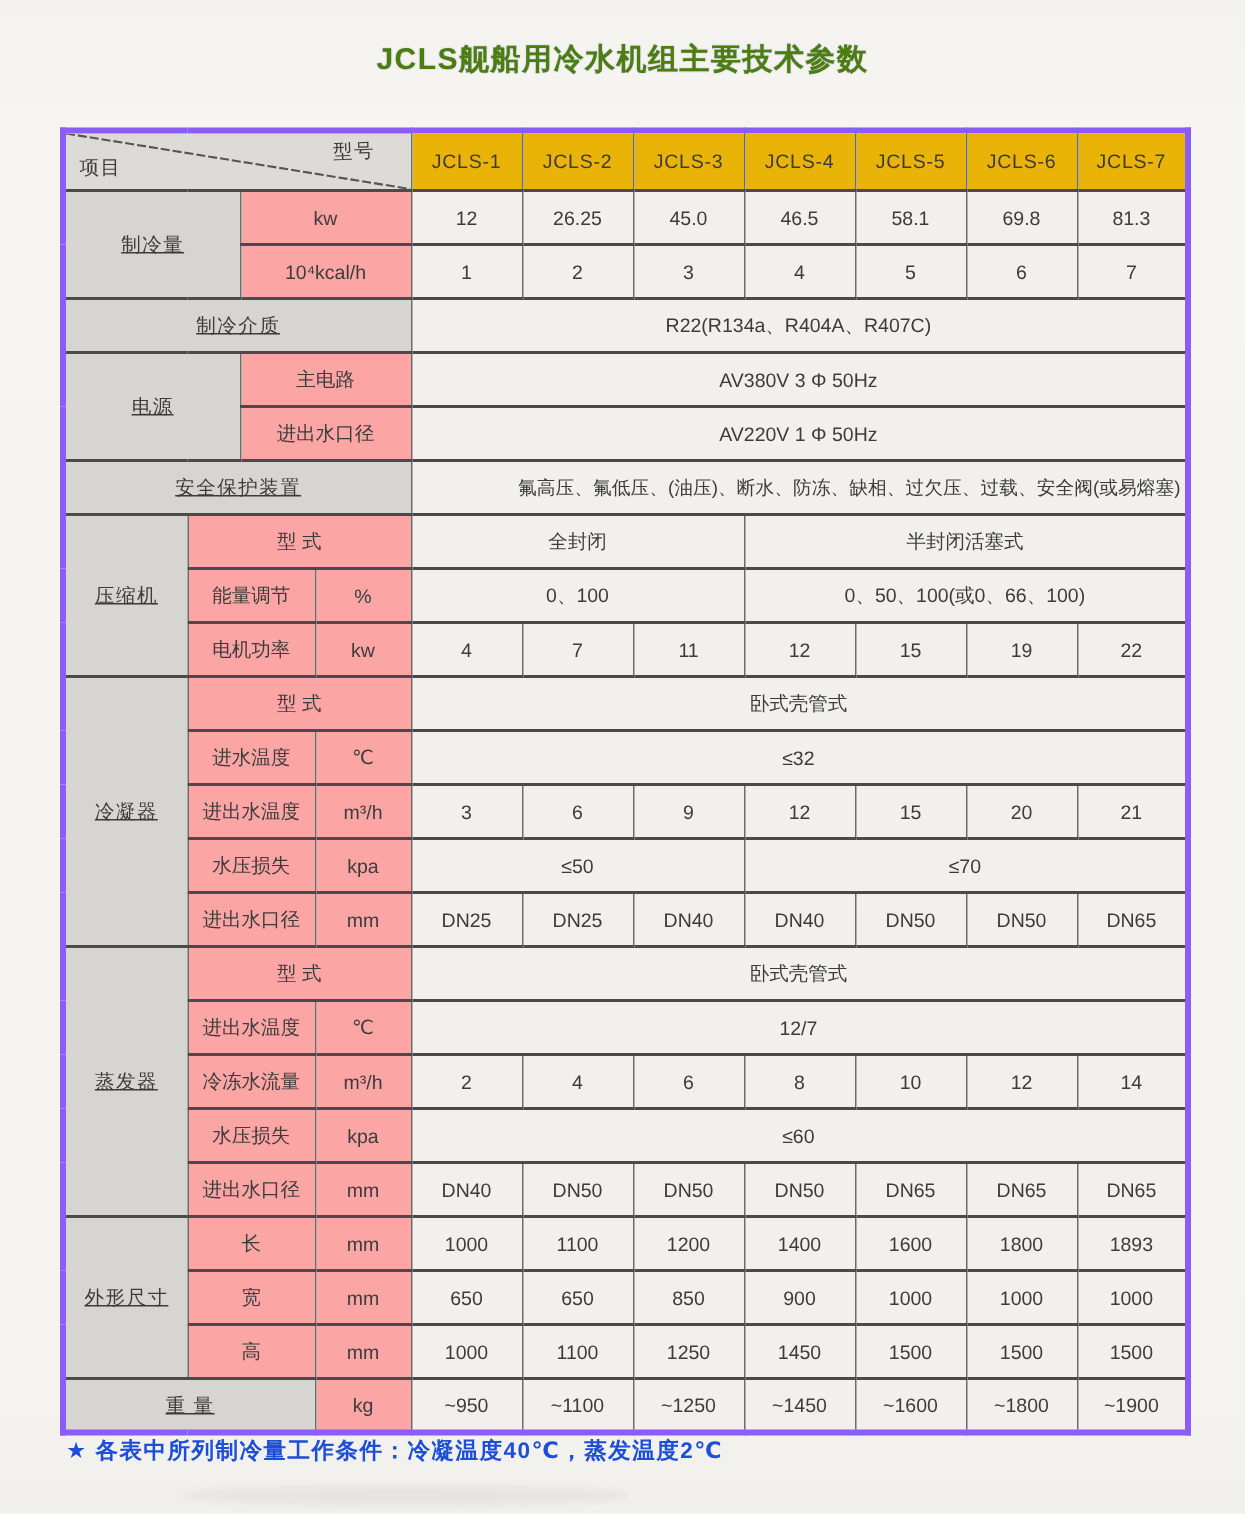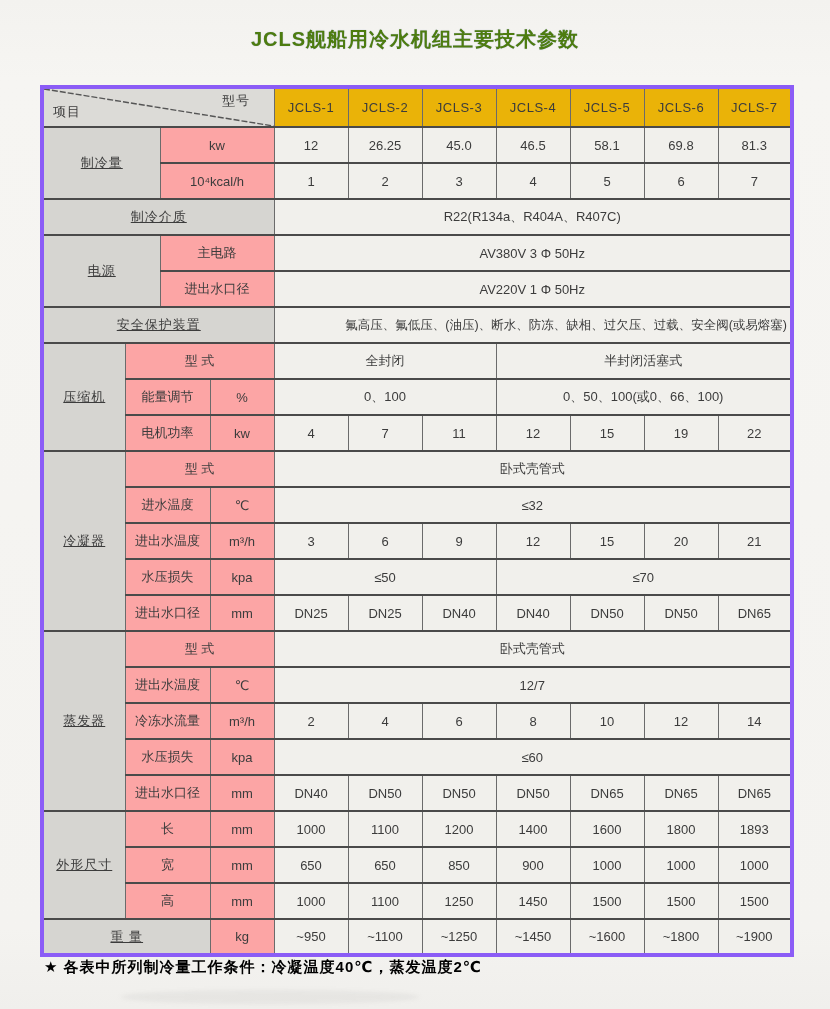--- a/index.html
+++ b/index.html
@@ -46,21 +46,21 @@
   td.head{background:#eab308;letter-spacing:.5px;}
   td.val{background:#f1f0ec;}
   td.val.long{font-size:12.5px;letter-spacing:0;}
   
   td.diag{background:#dcdbd7;position:relative;padding:0;}
   td.diag svg{position:absolute;inset:0;width:100%;height:100%;}
   .corner-item{position:absolute;left:9px;bottom:5px;font-size:13px;letter-spacing:1px;}
   .corner-model{position:absolute;right:24px;top:3px;font-size:13px;letter-spacing:1px;transform:rotate(-2deg);}
   .footnote{
     position:absolute;left:44px;top:958px;
-    font-size:15px;font-weight:600;color:#000000;letter-spacing:1px;
+    font-size:15px;font-weight:600;color:#1d4ed8;letter-spacing:1px;
   }
   
   .smudge{position:absolute;background:rgba(120,120,120,.08);border-radius:50%;filter:blur(2px);}
 </style>
 </head>
 <body>
 
 <div class="sheet">
   <div class="smudge" style="left:60px;top:440px;width:40px;height:60px;"></div>
   <div class="smudge" style="left:70px;top:700px;width:30px;height:40px;"></div>

